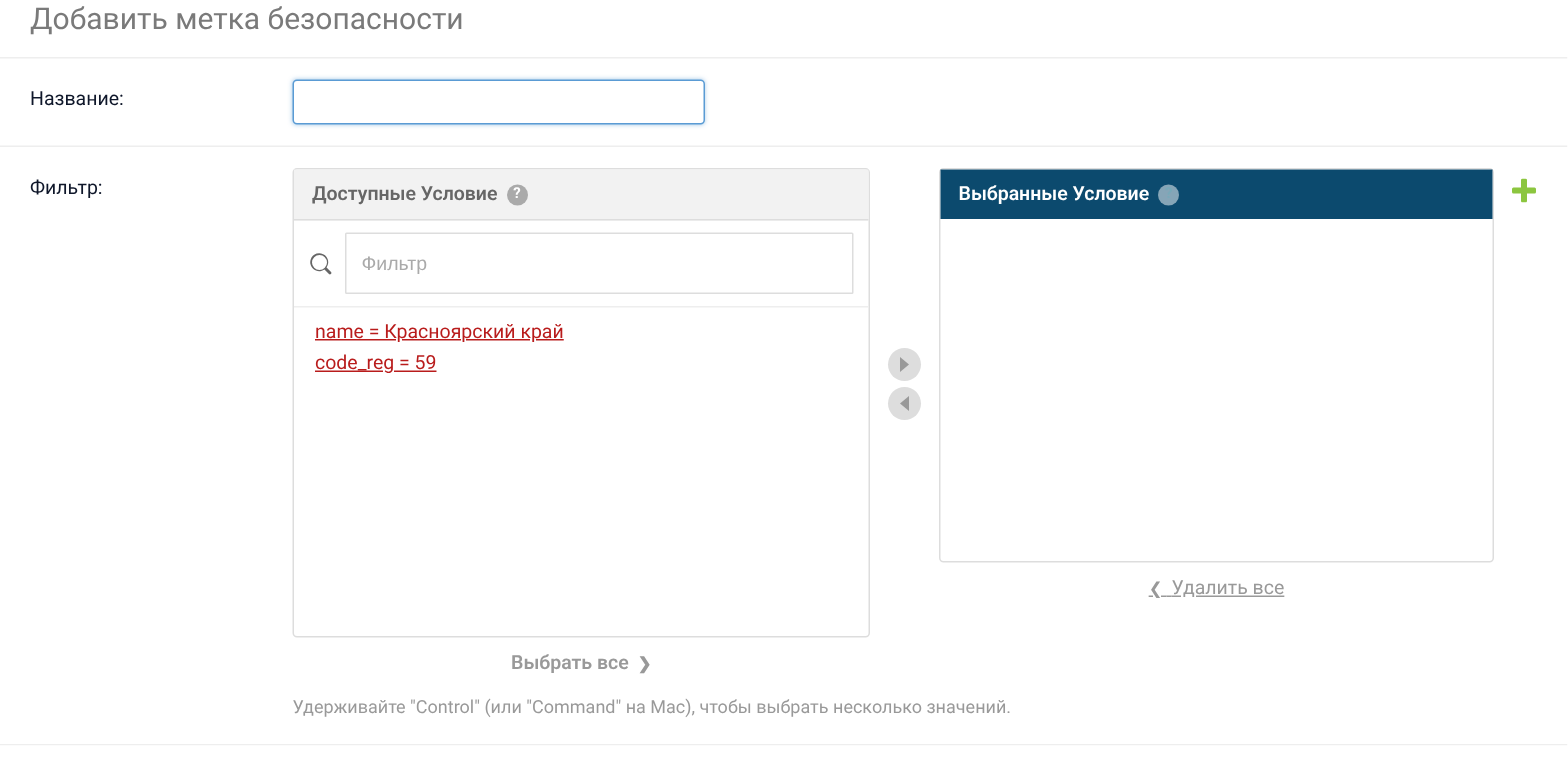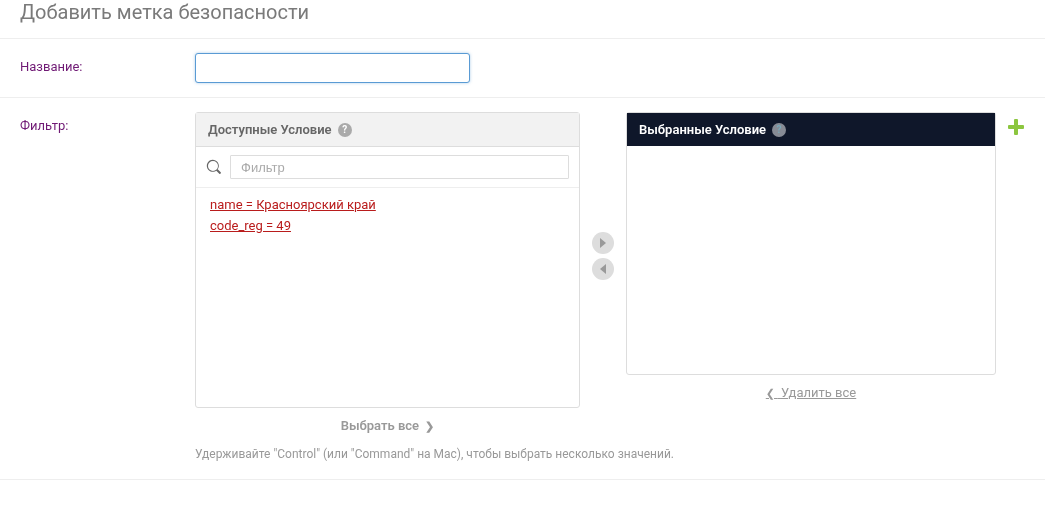--- a/index.html
+++ b/index.html
@@ -19,21 +19,21 @@
     border-bottom: 1px solid #eee;
   }
   .form-section {
     display: flex;
     padding: 14px 20px;
     border-bottom: 1px solid #eee;
   }
   .form-label {
     width: 175px;
     flex-shrink: 0;
-    color: #701a75;
+    color: #0f172a;
     font-size: 13px;
     padding-top: 6px;
   }
   .form-content { flex: 1; }
   .text-input {
     width: 275px;
     height: 30px;
     padding: 4px 8px;
     border: 1px solid #5a9bd4;
     border-radius: 3px;
@@ -53,21 +53,21 @@
     padding: 9px 12px;
     font-weight: 600;
     color: #666;
     border-bottom: 1px solid #ddd;
     display: flex;
     align-items: center;
     gap: 6px;
     font-size: 13px;
   }
   .panel-head.sel {
-    background: #0f172a;
+    background: #0c4a6e;
     color: #fff;
     border-bottom: none;
   }
   .help-icon {
     display: inline-flex;
     width: 14px;
     height: 14px;
     border-radius: 50%;
     background: #aaa;
     color: #fff;
@@ -78,21 +78,21 @@
   }
   .panel-head.sel .help-icon { background: rgba(255,255,255,0.5); color:#78a9b9; }
   .filter-bar {
     display: flex;
     align-items: center;
     padding: 8px 10px;
     gap: 8px;
   }
   .filter-input {
     flex: 1;
-    height: 24px;
+    height: 41px;
     border: 1px solid #ddd;
     border-radius: 1px;
     padding: 4px 10px;
     font-size: 13px;
     color: #666;
   }
   .filter-input::placeholder { color: #aaa; }
   .search-icon {
     width: 16px; height: 16px;
     color: #666;
@@ -188,21 +188,21 @@
             <span class="help-icon">?</span>
           </div>
           <div class="filter-bar">
             <svg class="search-icon" viewBox="0 0 16 16" fill="currentColor">
               <path d="M11.7 10.3a6 6 0 1 0-1.4 1.4l3 3a1 1 0 0 0 1.4-1.4l-3-3zM2 7a5 5 0 1 1 10 0A5 5 0 0 1 2 7z"></path>
             </svg>
             <input class="filter-input" type="text" placeholder="Фильтр" style="">
           </div>
           <div class="list-box">
             <div class="list-item">name = Красноярский край</div>
-            <div class="list-item">code_reg = 49</div>
+            <div class="list-item">code_reg = 59</div>
           </div>
         </div>
         <div class="below-link">
           <span>Выбрать все</span>
           <span class="chevron">&nbsp;❯</span>
         </div>
       </div>
 
       <div class="mid-btns">
         <div class="circle-btn">

